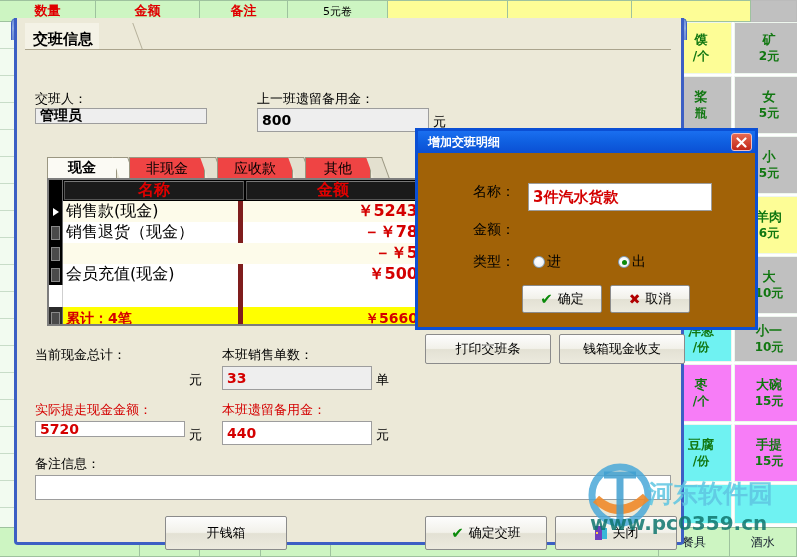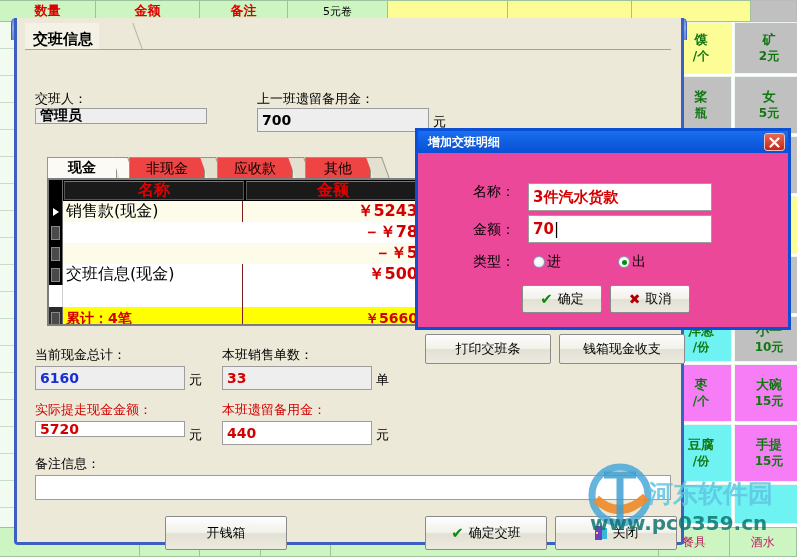--- a/index.html
+++ b/index.html
@@ -22,21 +22,21 @@
 
   
   #tiles{position:absolute;right:0;top:22px;width:117px;bottom:36px;background:#ffffff;}
   .tile{position:absolute;box-sizing:border-box;border:1px solid #eef7ee;
     color:#117711;font-weight:bold;font-size:13px;text-align:center;
     display:flex;flex-direction:column;justify-content:center;align-items:center;line-height:1.25;}
   .tile .p{font-size:12px;}
 
   .bg-bottomrow{position:absolute;left:0;bottom:0;height:30px;width:797px;display:flex;}
   .bg-bcell{border:1px solid #9ec29e;border-left:none;background:#cdf5c2;
-    display:flex;align-items:center;justify-content:center;color:#be185d;font-size:12px;}
+    display:flex;align-items:center;justify-content:center;color:#0f172a;font-size:12px;}
 
   
   #win{
     position:absolute;left:14px;top:18px;width:670px;height:527px;
     border:3px solid #3c5fc4;border-top:none;border-radius:0 0 4px 4px;
     background:#ece9d8;box-sizing:border-box;
   }
   #titlebar{
     position:absolute;left:11px;top:18px;width:676px;height:22px;
     background:linear-gradient(to bottom,#6d8ed6 0%,#8fabe2 45%,#7e9cdb 60%,#6d8ed6 100%);
@@ -85,21 +85,21 @@
 
   
   #grid{position:absolute;left:30px;top:160px;width:376px;height:148px;
     border:2px solid #7d7d7d;background:#fff;box-sizing:border-box;overflow:hidden;}
   .grow{display:flex;height:21px;box-sizing:border-box;}
   .ghead{background:#000;}
   .gsel{width:14px;border-right:1px solid #6b6b6b;background:#000;box-sizing:border-box;
     display:flex;align-items:center;justify-content:center;}
   .ghead .gsel{background:#000;}
   .gcell{box-sizing:border-box;display:flex;align-items:center;font-size:16px;padding:0 3px;}
-  .gc-name{width:180px;border-right:1px solid #7f1d1d;}
+  .gc-name{width:180px;border-right:5px solid #7f1d1d;}
   .gc-amt{flex:1;justify-content:flex-end;color:#d40000;font-weight:bold;}
   .ghead .gcell{background:#1a1a1a;color:#e00000;font-weight:bold;justify-content:center;
     border:1px solid #555;border-top-color:#777;margin:1px;}
   .rowA{background:#fdfbea;}
   .rowB{background:#ffffff;}
   .gtot{background:#ffff00;height:23px;}
   .gtot .gsel{background:#2b2b2b;}
   .gtot .gcell{color:#d40000;font-weight:bold;font-size:14px;}
   .gtot .gc-name{justify-content:flex-start;}
   .gblank{background:#fff;height:22px;}
@@ -112,22 +112,22 @@
     background:linear-gradient(to bottom,#fdfdfd 0%,#f2f1ea 48%,#e3e1d4 52%,#eceade 100%);
     display:flex;align-items:center;justify-content:center;gap:5px;
     font-size:13px;color:#000;}
   .btn.focus{border:2px solid #2d5bd0;}
   .chk{color:#0a8a0a;font-weight:bold;font-size:15px;}
   .xx{color:#b00000;font-weight:bold;font-size:14px;}
 
   .memo{position:absolute;box-sizing:border-box;border:1px solid #9d9d9d;background:#fff;}
 
   
-  #modal{position:absolute;left:415px;top:128px;width:376px;height:202px;
-    border:3px solid #0b4fd4;background:#ec4899;box-sizing:border-box;}
+  #modal{position:absolute;left:415px;top:128px;width:343px;height:202px;
+    border:3px solid #0b4fd4;background:#a16207;box-sizing:border-box;}
   #mtitle{position:absolute;left:0;top:0;right:0;height:22px;
     background:linear-gradient(to bottom,#1a6ff0 0%,#0f5fe0 50%,#0b4fd4 100%);
     display:flex;align-items:center;}
   .mt-text{margin-left:10px;color:#fff;font-size:12px;font-weight:bold;}
   .mt-close{position:absolute;right:3px;top:2px;width:21px;height:18px;
     border:1px solid #f2c0c0;border-radius:3px;
     background:linear-gradient(to bottom,#e86a50,#c1271a);
     display:flex;align-items:center;justify-content:center;box-sizing:border-box;}
   .mlbl{position:absolute;font-size:14px;color:#000;}
   .minp{position:absolute;box-sizing:border-box;border:1px solid #9d9d9d;background:#fff;
@@ -274,21 +274,21 @@
 <div id="win">
 
   <div class="formtab">交班信息</div>
   <div class="formtab-sep"></div>
   <div class="formtab-line"></div>
 
   <div class="lbl" style="left:18px;top:72px">交班人：</div>
   <div class="inp" style="left:18px;top:90px;width:172px;height:16px">管理员</div>
 
   <div class="lbl" style="left:240px;top:72px">上一班遗留备用金：</div>
-  <div class="inp" style="left:240px;top:90px;width:172px;height:24px">700</div>
+  <div class="inp" style="left:240px;top:90px;width:172px;height:24px">800</div>
   <div class="unit" style="left:416px;top:95px">元</div>
 
   <div class="tabstrip">
     <div class="tabitm sel" style="left:0;width:70px">现金</div>
     <div class="tabskew sel" style="left:69px"></div>
     <div class="tabitm" style="left:82px;width:76px">非现金</div>
     <div class="tabskew" style="left:157px"></div>
     <div class="tabitm" style="left:170px;width:76px">应收款</div>
     <div class="tabskew" style="left:245px"></div>
     <div class="tabitm" style="left:258px;width:66px">其他</div>
@@ -306,33 +306,34 @@
       <div class="gsel">
           <div class="arrow"></div>
         </div>
       <div class="gcell gc-name">销售款(现金)</div>
       <div class="gcell gc-amt">￥5243</div>
     </div>
     <div class="grow rowB">
       <div class="gsel">
           <div class="blk"></div>
         </div>
+      <div class="gcell gc-name">销售退货（现金）</div>
       <div class="gcell gc-amt">－￥78</div>
     </div>
     <div class="grow rowA">
       <div class="gsel">
           <div class="blk"></div>
         </div>
       <div class="gcell gc-amt">－￥5</div>
     </div>
     <div class="grow rowB">
       <div class="gsel">
           <div class="blk"></div>
         </div>
-      <div class="gcell gc-name">交班信息(现金)</div>
+      <div class="gcell gc-name">会员充值(现金)</div>
       <div class="gcell gc-amt">￥500</div>
     </div>
 
     <div class="grow gblank">
       <div class="gsel" style="background:#fff;border-right:1px solid #cfcfcf"></div>
       <div class="gcell gc-name"></div>
         <div class="gcell gc-amt"></div>
     </div>
 
     <div class="grow gtot">
@@ -345,21 +346,20 @@
   </div>
 
   <div class="btn" style="left:408px;top:316px;width:126px;height:30px">
     <span>打印交班条</span>
   </div>
   <div class="btn" style="left:542px;top:316px;width:126px;height:30px">
     <span>钱箱现金收支</span>
   </div>
 
   <div class="lbl" style="left:18px;top:328px">当前现金总计：</div>
-  <div class="inp" style="left:18px;top:348px;width:150px;height:24px;color:#1a2fd0">6160</div>
   <div class="unit" style="left:172px;top:353px">元</div>
 
   <div class="lbl" style="left:205px;top:328px">本班销售单数：</div>
   <div class="inp" style="left:205px;top:348px;width:150px;height:24px;color:#d40000">33</div>
   <div class="unit" style="left:359px;top:353px">单</div>
 
   <div class="lbl red" style="left:18px;top:383px">实际提走现金金额：</div>
   <div class="inp white" style="left:18px;top:403px;width:150px;height:16px;color:#d40000">5720</div>
   <div class="unit" style="left:172px;top:408px">元</div>
 
@@ -394,24 +394,20 @@
       <svg width="11" height="11" viewBox="0 0 11 11">
           <path d="M1.5 1.5 L9.5 9.5 M9.5 1.5 L1.5 9.5" stroke="#fff" stroke-width="2.2" stroke-linecap="round"></path>
         </svg>
     </div>
   </div>
 
   <div class="mlbl" style="left:55px;top:52px">名称：</div>
   <div class="minp" style="left:110px;top:52px;width:184px;height:28px">3件汽水货款</div>
 
   <div class="mlbl" style="left:55px;top:90px">金额：</div>
-  <div class="minp" style="left:110px;top:84px;width:184px;height:28px">
-    <span>70</span>
-      <span style="font-weight:400;color:#000">|</span>
-  </div>
 
   <div class="mlbl" style="left:55px;top:122px">类型：</div>
   <div class="radio" style="left:115px;top:122px">
     <span class="rdot"></span>
     <span>进</span>
   </div>
   <div class="radio" style="left:200px;top:122px">
     <span class="rdot on"></span>
     <span>出</span>
   </div>

